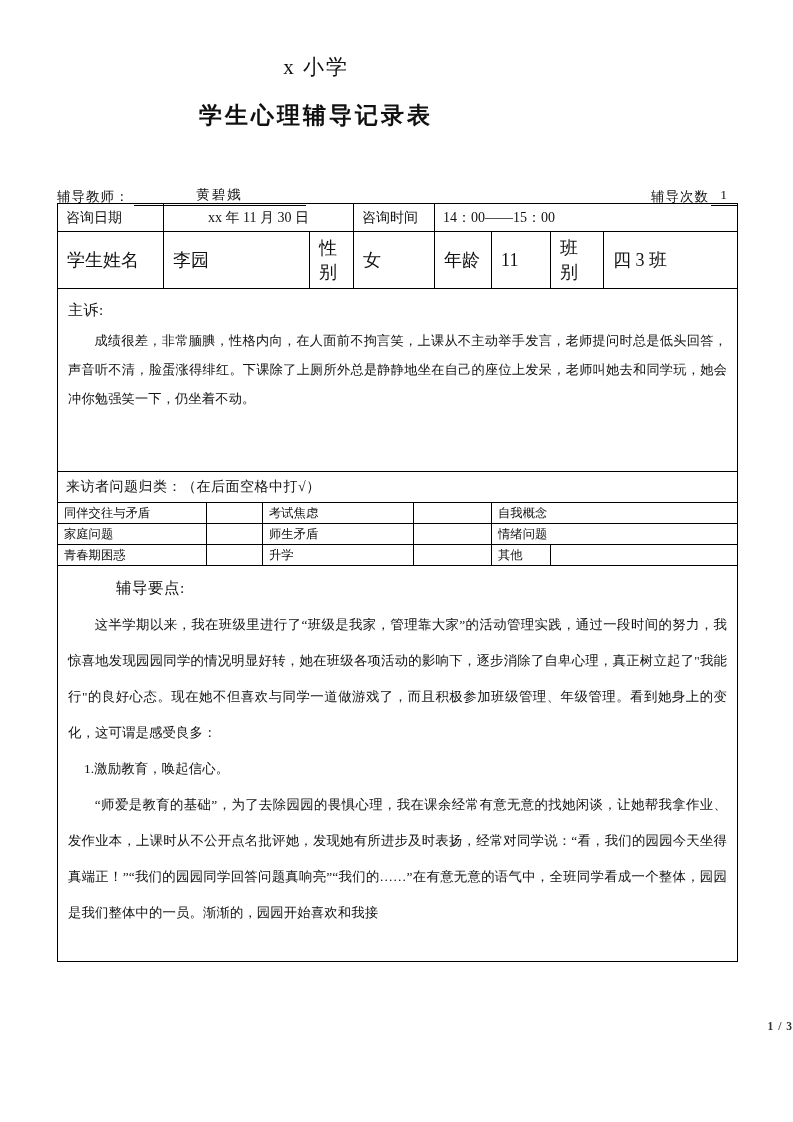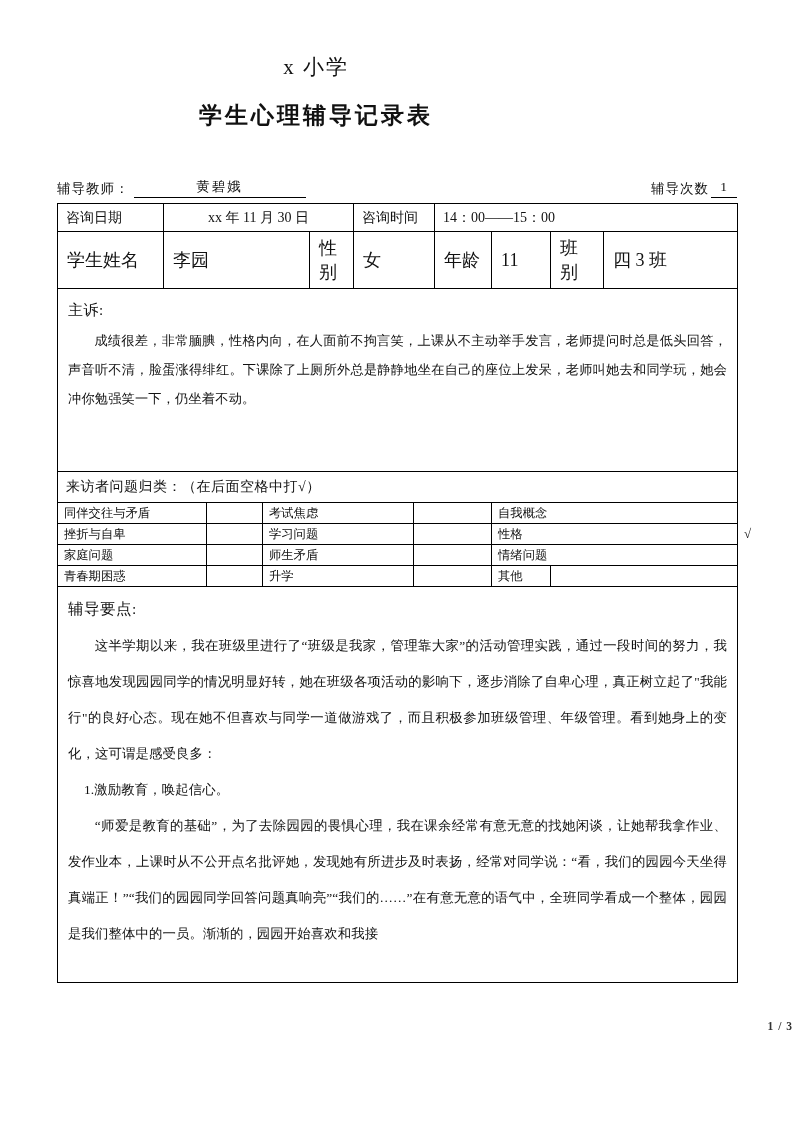--- a/index.html
+++ b/index.html
@@ -40,21 +40,21 @@
     letter-spacing: 3px;
     line-height: 34px;
     margin-top: 17px;
     white-space: pre;
   }
 
   
   .teacher-line {
     position: absolute;
     left: 57px;
-    top: 178px;
+    top: 186px;
     width: 680px;
     font-size: 13.5px;
     line-height: 18px;
     display: flex;
     justify-content: space-between;
     align-items: flex-end;
   }
   .teacher-left {
     display: flex;
     align-items: flex-end;
@@ -155,20 +155,21 @@
     font-size: 13px;
   }
 
   
   .guide-inner { min-height: 395px; }
   .guide-heading {
     font-size: 15.5px;
     line-height: 26px;
     margin-bottom: 6px;
     letter-spacing: 0.5px;
+    margin-left: 48px;
   }
   .guide-p {
     font-size: 13.4px;
     line-height: 36px;
     text-align: justify;
     text-indent: 2em;
     margin: 0;
     letter-spacing: 0.1px;
   }
   .guide-p.item {
@@ -296,40 +297,20 @@
         <div class="cell-pad cat-check"></div>
       </td>
       <td colspan="3">
         <div class="cell-pad">自我概念</div>
       </td>
       <td>
         <div class="cell-pad cat-check"></div>
       </td>
     </tr>
 
-    <tr class="row-cat">
-      <td colspan="2">
-        <div class="cell-pad">挫折与自卑</div>
-      </td>
-      <td>
-        <div class="cell-pad cat-check"></div>
-      </td>
-      <td colspan="3">
-        <div class="cell-pad">学习问题</div>
-      </td>
-      <td colspan="2">
-        <div class="cell-pad cat-check"></div>
-      </td>
-      <td colspan="3">
-        <div class="cell-pad">性格</div>
-      </td>
-      <td>
-        <div class="cell-pad cat-check">√</div>
-      </td>
-    </tr>
 
     <tr class="row-cat">
       <td colspan="2">
         <div class="cell-pad">家庭问题</div>
       </td>
       <td>
         <div class="cell-pad cat-check"></div>
       </td>
       <td colspan="3">
         <div class="cell-pad">师生矛盾</div>

